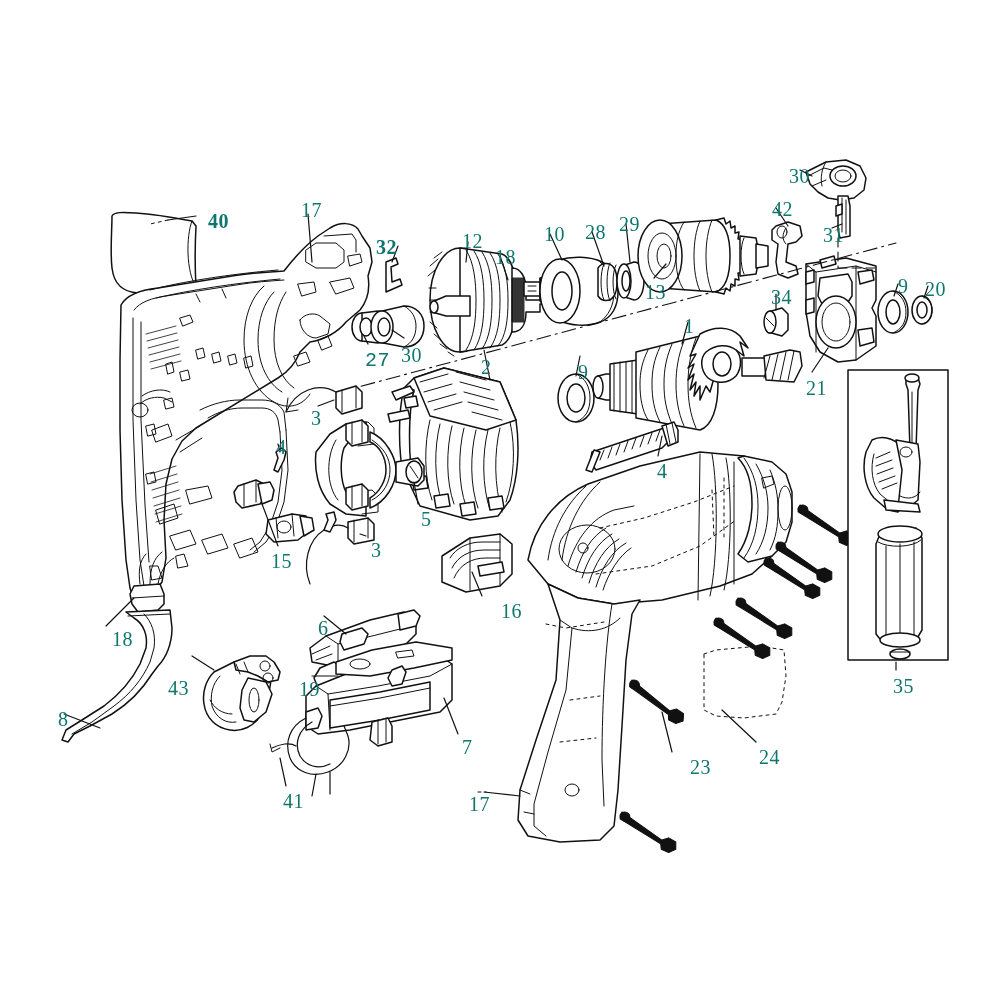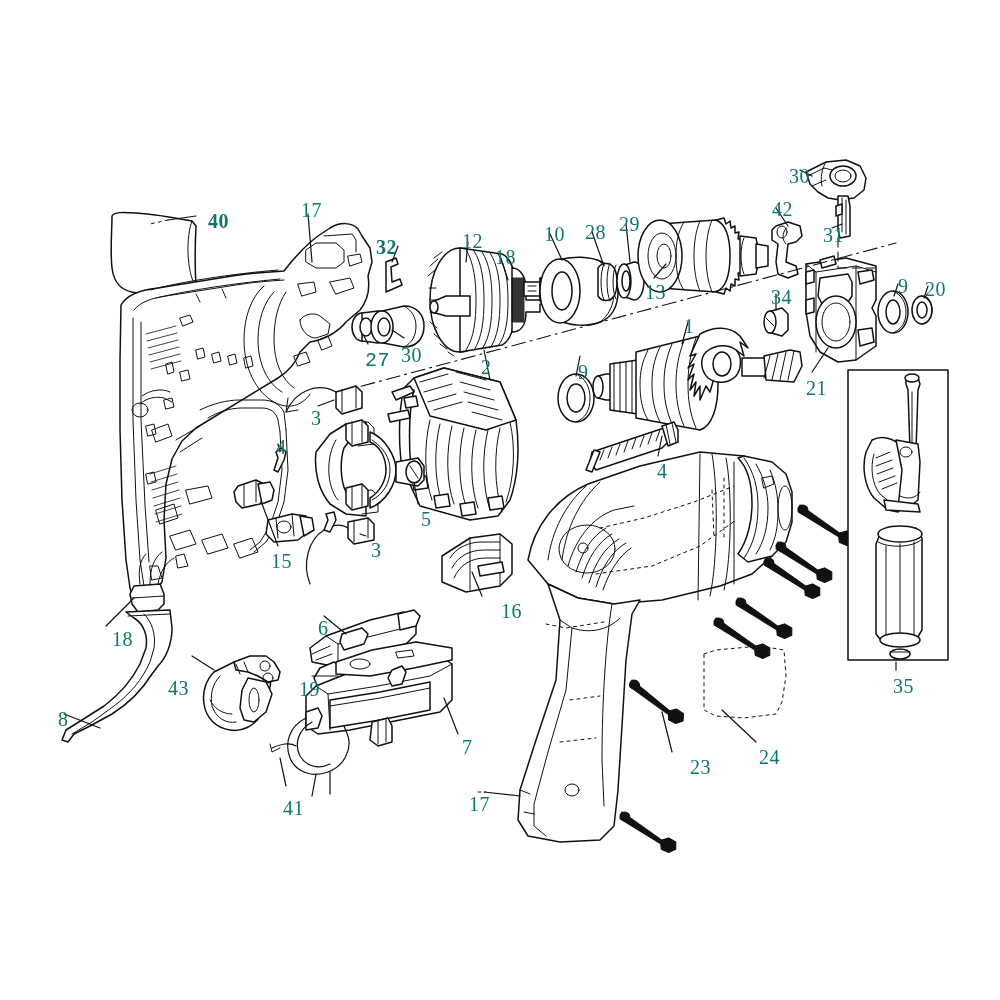--- a/index.html
+++ b/index.html
@@ -676,20 +676,20 @@
       <div class="callout" style="left: 371px; top: 540px;">3</div>
       <div class="callout" style="left: 271px; top: 551px;">15</div>
       <div class="callout" style="left: 657px; top: 461px;">4</div>
       <div class="callout" style="left: 501px; top: 601px; text-align: center;">16</div>
       <div class="callout" style="left: 96px; top: 629px; margin-left: 16px;">18</div>
       <div class="callout" style="left: 168px; top: 658px; margin-top: 20px;">43</div>
       <div class="callout" style="left: 58px; top: 709px;">8</div>
       <div class="callout" style="left: 318px; top: 618px;">6</div>
       <div class="callout" style="left: 299px; top: 679px;">19</div>
       <div class="callout" style="left: 462px; top: 737px;">7</div>
-      <div class="callout" style="left: 283px; top: 791px; margin-top: 7px;">41</div>
+      <div class="callout" style="left: 283px; top: 791px;">41</div>
       <div class="callout" style="left: 759px; top: 747px;">24</div>
       <div class="callout" style="left: 670px; top: 757px; margin-left: 20px;">23</div>
       <div class="callout" style="left: 469px; top: 794px;">17</div>
       <div class="callout" style="left: 893px; top: 676px;">35</div>
     </div>
 
 </div>
 
 </body></html>

